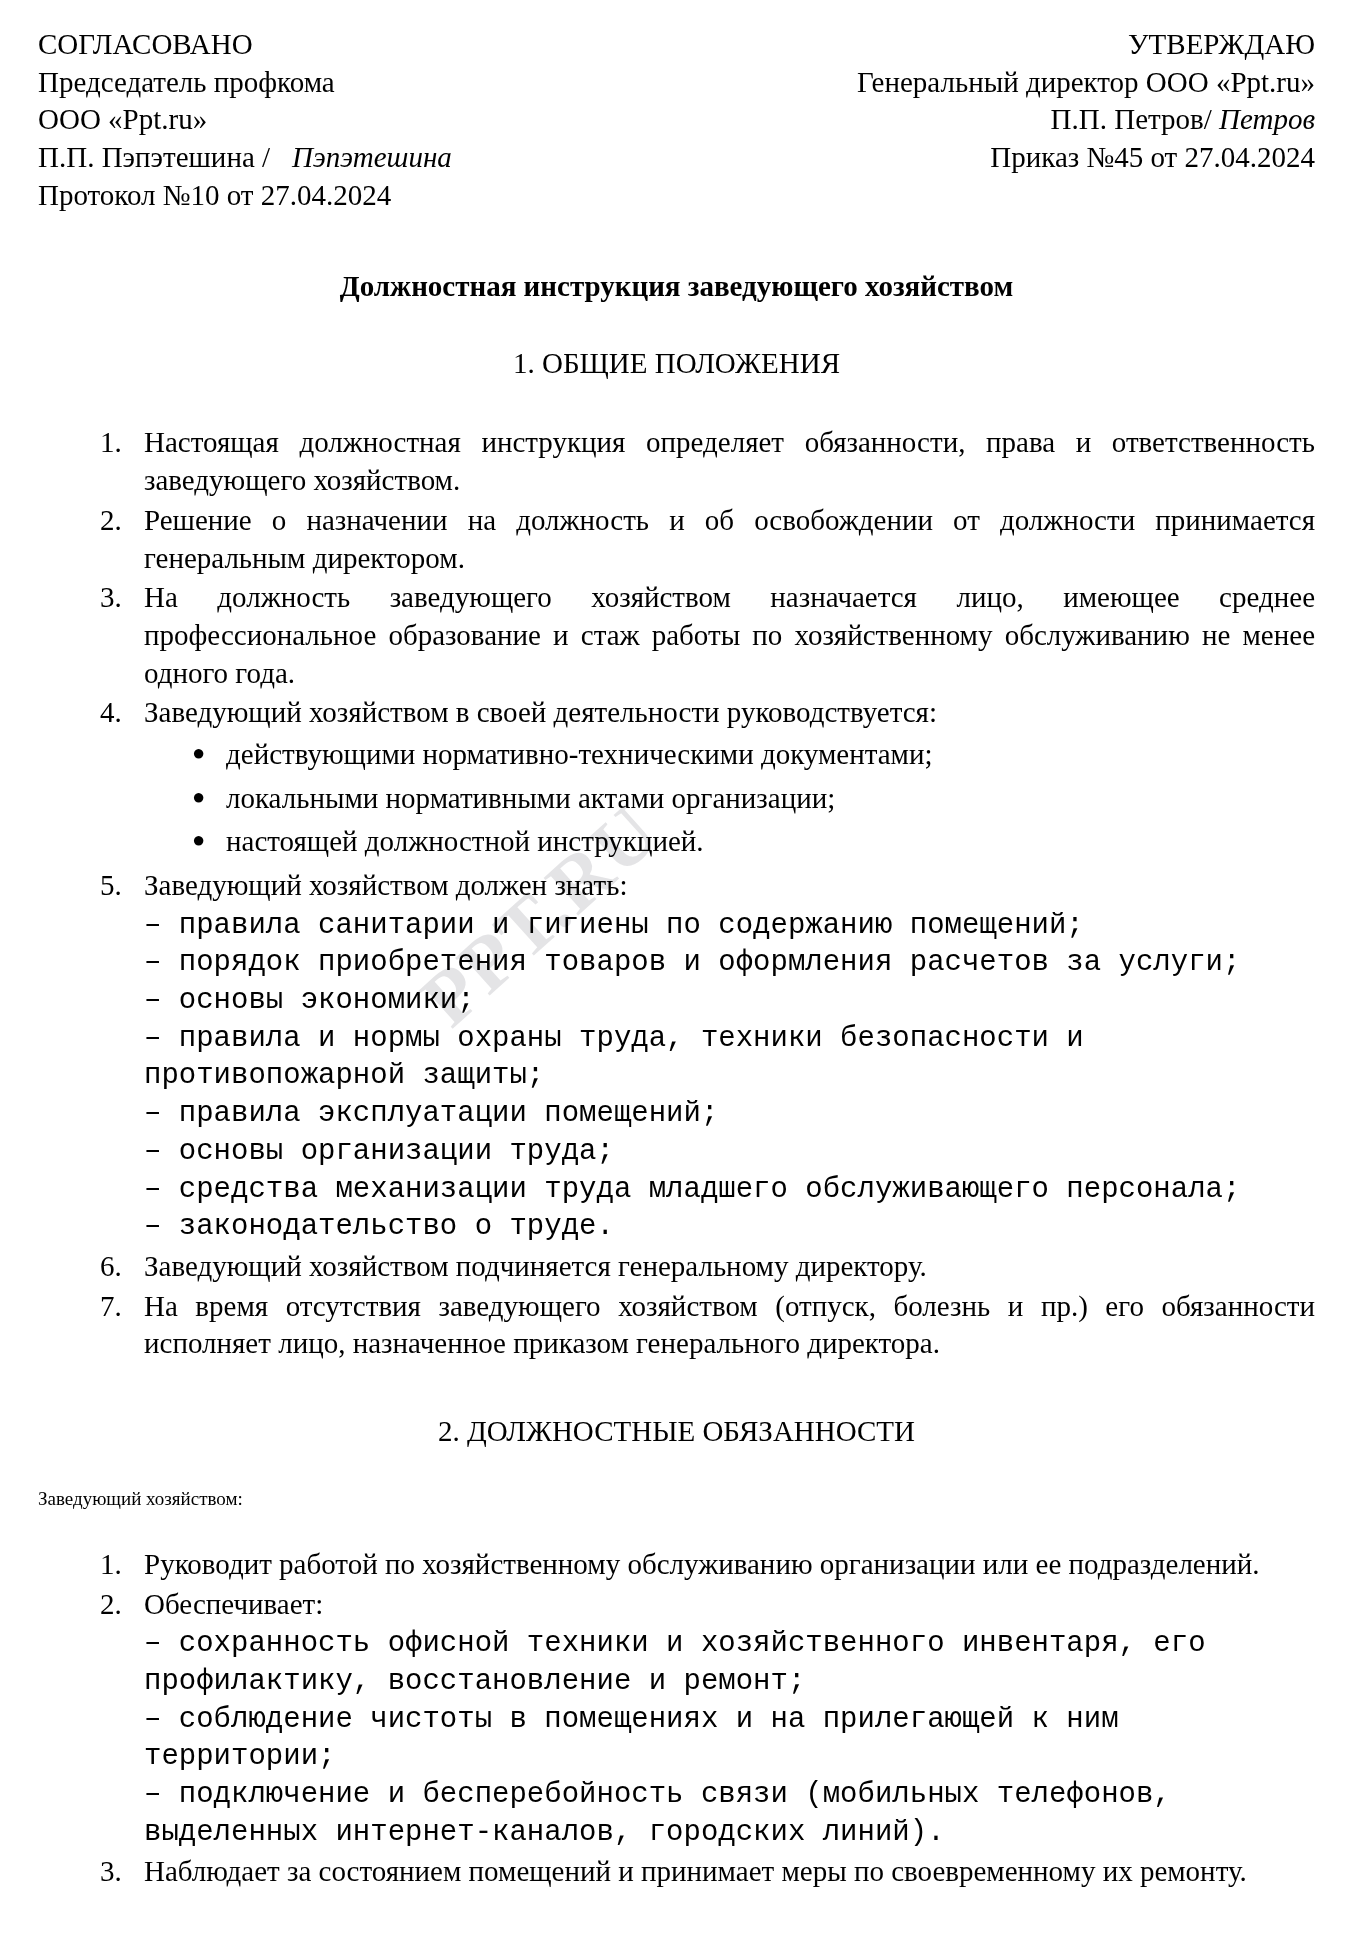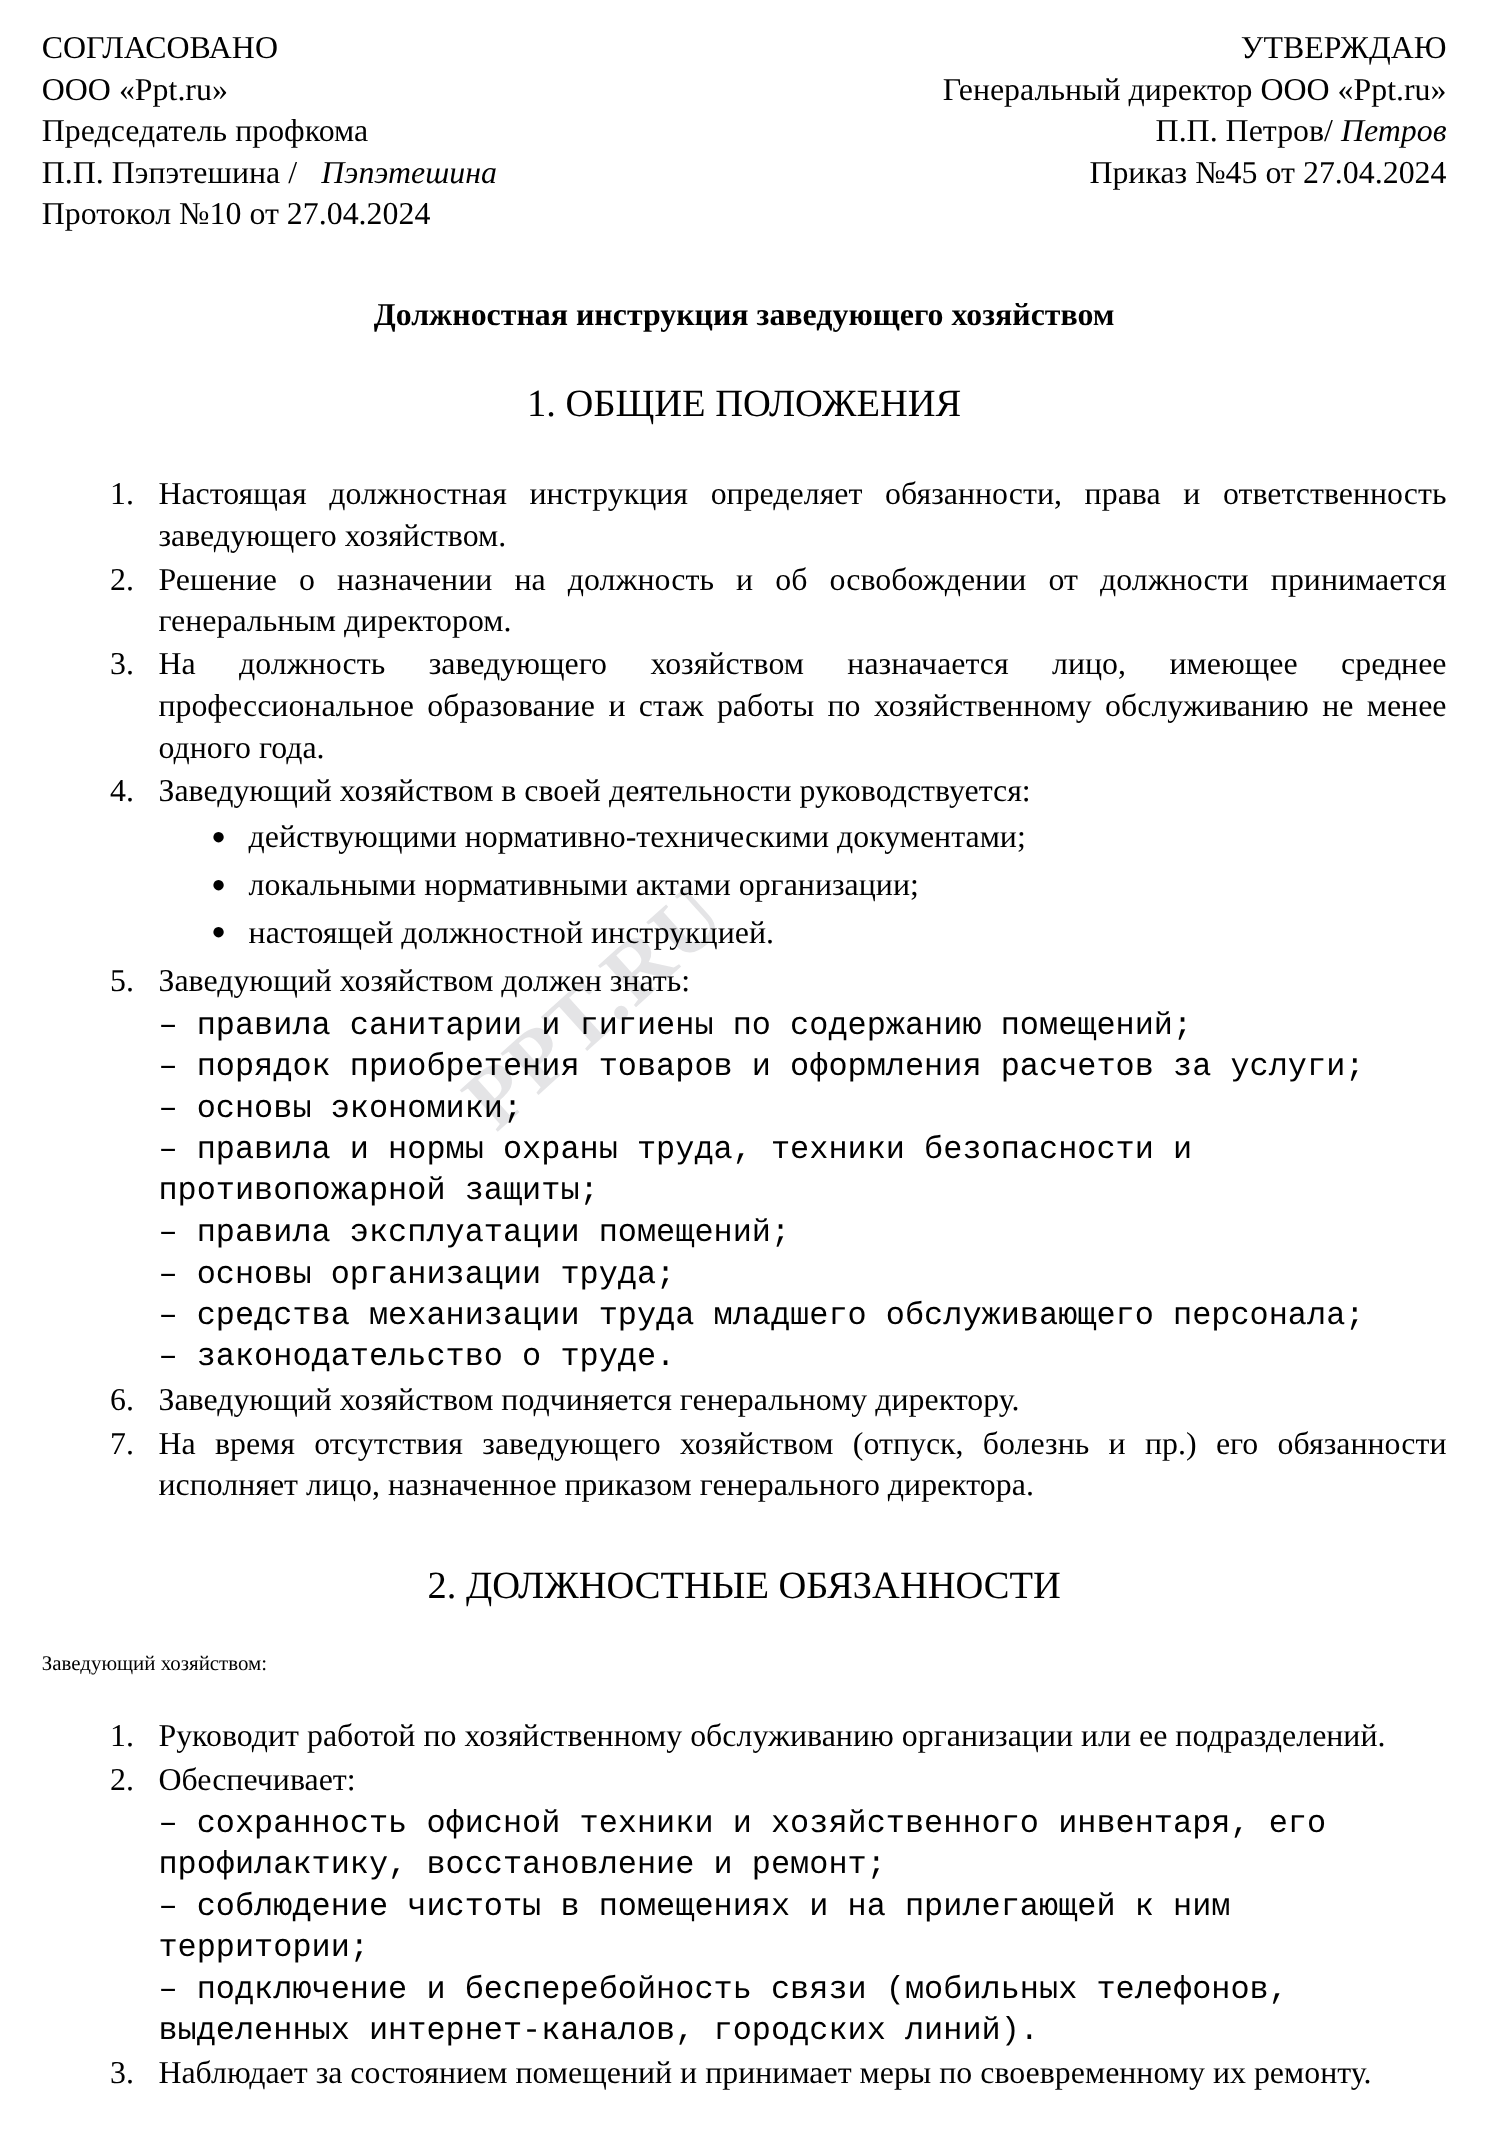--- a/index.html
+++ b/index.html
@@ -65,21 +65,21 @@
 
   
   .doc-title {
     text-align: center;
     font-size: 29px;
     font-weight: bold;
     margin-top: 56px;
   }
   .section-heading {
     text-align: center;
-    font-size: 35px;
+    font-size: 29px;
     font-weight: normal;
     margin-top: 44px;
   }
   .section-heading.second {
     margin-top: 52px;
     text-align: center;
   }
 
   .intro-line {
     font-size: 19px;
@@ -151,22 +151,22 @@
 <div class="page">
 
   <div class="watermark">PPT.RU</div>
 
   <div class="content">
 
     <div class="approval-header">
 
       <div class="approval-col left">
         <div class="approval-line">СОГЛАСОВАНО</div>
+        <div class="approval-line">Председатель профкома</div>
         <div class="approval-line">ООО «Ppt.ru»</div>
-        <div class="approval-line">Председатель профкома</div>
         <div class="approval-line"><span>П.П. Пэпэтешина /</span><span class="sig-gap"></span><span class="sig-italic">Пэпэтешина</span></div>
         <div class="approval-line">Протокол №10 от 27.04.2024</div>
       </div>
 
       <div class="approval-col right">
         <div class="approval-line">УТВЕРЖДАЮ</div>
         <div class="approval-line">Генеральный директор ООО «Ppt.ru»</div>
         <div class="approval-line"><span>П.П. Петров/</span> <span class="sig-italic">Петров</span></div>
         <div class="approval-line">Приказ №45 от 27.04.2024</div>
       </div>

